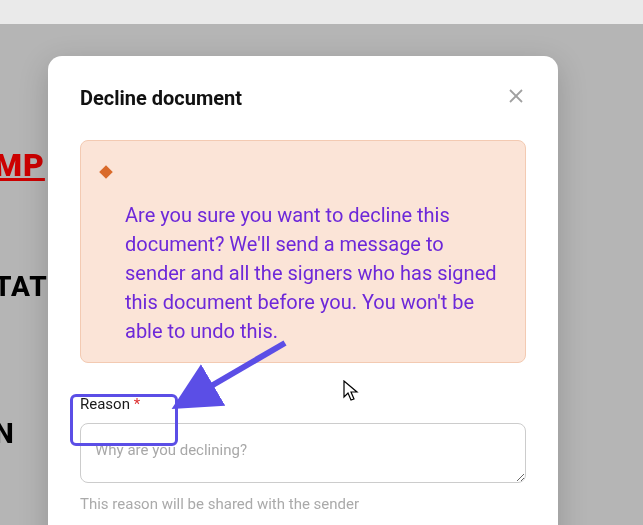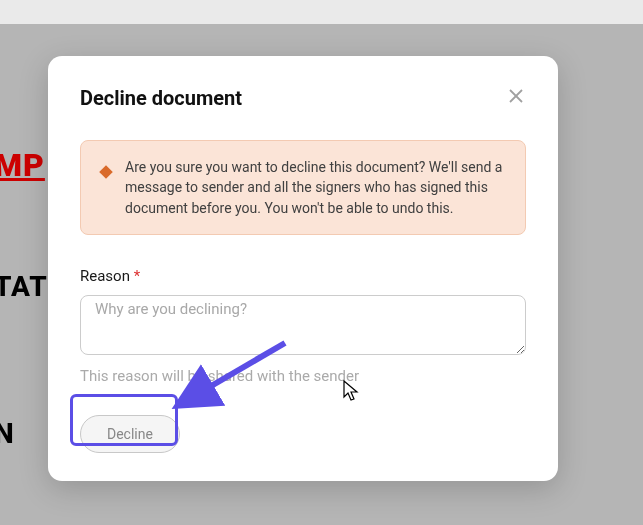--- a/index.html
+++ b/index.html
@@ -80,39 +80,40 @@
       flex-shrink: 0;
       margin-top: 8px;
       width: 14px;
       height: 14px;
       display: flex;
       align-items: center;
       justify-content: center;
     }
     .warning-icon svg { width: 14px; height: 14px; }
     .warning-text {
-      font-size: 14px;
+      font-size: 20px;
       line-height: 1.45;
-      color: #404040;
+      color: #6d28d9;
+      margin-top: 44px;
     }
     .field-label {
       font-size: 15px;
       color: #1a1a1a;
       margin-bottom: 10px;
       display: block;
     }
     .required {
       color: #d33;
     }
     .reason-textarea {
       width: 100%;
       height: 60px;
       border: 1px solid #ccc;
       border-radius: 8px;
-      padding: 4px 14px;
+      padding: 17px 14px;
       font-size: 15px;
       font-family: inherit;
       resize: both;
       color: #333;
     }
     .reason-textarea::placeholder { color: #a8a8a8; }
     .helper-text {
       font-size: 15px;
       color: #aaa;
       margin-top: 8px;

